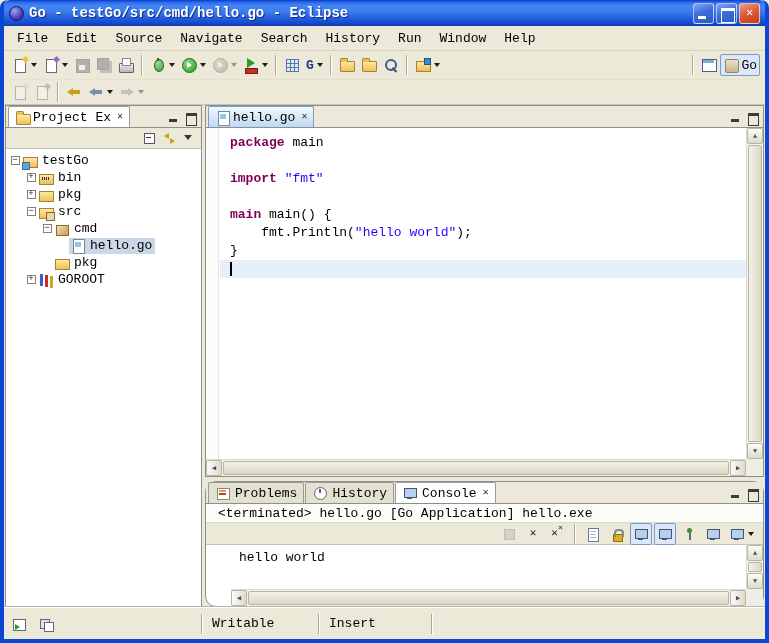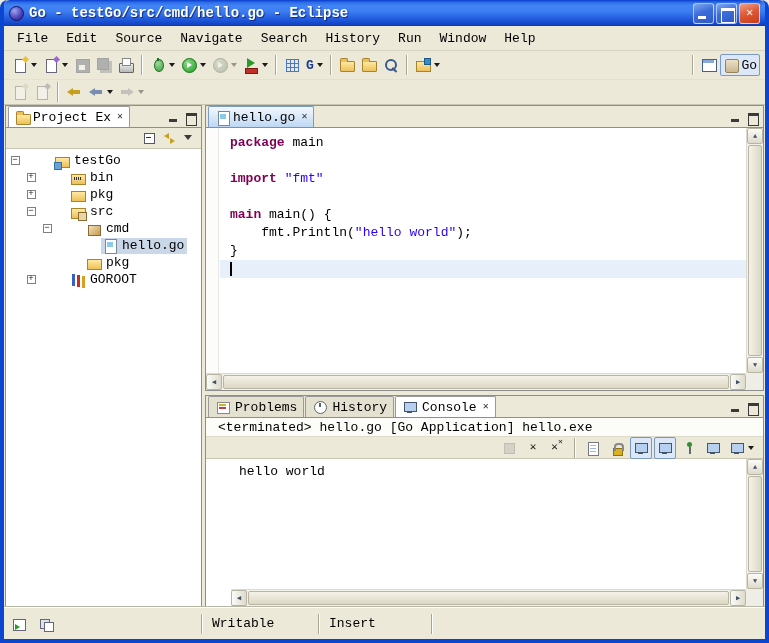--- a/index.html
+++ b/index.html
@@ -124,21 +124,21 @@
     border-top:3px solid transparent; border-bottom:3px solid transparent; border-left:5px solid #C8A020; }
   .i-vmenu::before { content:""; position:absolute; left:3px; top:5px; width:0; height:0;
     border-left:4px solid transparent; border-right:4px solid transparent; border-top:5px solid #3A3A3A; }
 
   .tree { flex:1; background:#fff; padding:3px 0 0 3px; overflow:hidden; }
   .trow { height:17px; display:flex; align-items:center; }
   .tind { flex:none; }
   .texp { width:12px; height:16px; flex:none; display:flex; align-items:center; justify-content:center; }
   .texp .box { width:9px; height:9px; border:1px solid #848078; background:#fff;
     display:flex; align-items:center; justify-content:center; font-size:9px; line-height:7px; color:#222; }
-  .tin { display:flex; align-items:center; gap:3px; padding:0 3px 0 1px;margin-left:32px; }
+  .tin { display:flex; align-items:center; gap:3px; padding:0 3px 0 1px; }
   .tin.sel { background:#C9D7E8; }
   .tic { width:17px; height:16px; position:relative; flex:none; }
   .tic.project::before { content:""; position:absolute; left:1px; top:4px; width:13px; height:9px;
     background:linear-gradient(180deg,#FFE9A0,#EDC05A); border:1px solid #A8842C; }
   .tic.project::after { content:""; position:absolute; left:0; top:9px; width:6px; height:6px; background:#6AA0D8; border:1px solid #3A70A8; }
   .tic.fold::before, .tic.foldbin::before, .tic.src::before { content:""; position:absolute; left:1px; top:4px;
     width:13px; height:9px; background:linear-gradient(180deg,#FFE9A0,#EDC05A); border:1px solid #A8842C; }
   .tic.foldbin::after { content:""; position:absolute; left:4px; top:7px; width:7px; height:3px;
     background:repeating-linear-gradient(90deg,#334 0 1px,transparent 1px 2px); }
   .tic.src::after { content:""; position:absolute; left:8px; top:8px; width:7px; height:7px;
@@ -170,21 +170,21 @@
     border-top:1px solid #DCDACE; display:flex; }
   .sbtn { flex:none; width:16px; height:16px; display:flex; align-items:center; justify-content:center;
     background:linear-gradient(180deg,#FBFBF8,#DEDBCC); border:1px solid #B9B5A4; border-radius:2px;
     font-size:7px; color:#44506A; }
   .hscroll .sbtn { background:linear-gradient(90deg,#FBFBF8,#DEDBCC); }
   .thumbv { flex:1; margin:1px 1px; background:linear-gradient(90deg,#F4F2E8,#DCD8C4); border:1px solid #B9B5A4; border-radius:2px; }
   .thumbh { flex:1; margin:1px 1px; background:linear-gradient(180deg,#F4F2E8,#DCD8C4); border:1px solid #B9B5A4; border-radius:2px; }
   .corner { position:absolute; right:0; bottom:0; width:17px; height:17px; background:#EFEEE6; }
 
   
-  .console-panel { height:212px; flex:none; }
+  .console-panel { height:126px; flex:none;border-radius:11px; }
   .chead { height:19px; flex:none; background:#FCFCF8; border-bottom:1px solid #DDDACB;
     display:flex; align-items:center; padding:0 12px; white-space:nowrap; overflow:hidden; }
   .ctoolbar { height:22px; flex:none; background:#ECE9D8; border-bottom:1px solid #C8C5B2;
     display:flex; align-items:center; justify-content:flex-end; gap:2px; padding:0 6px; }
   .cbody { flex:1; position:relative; background:#fff; min-height:0;margin-left:25px; }
   .cout { position:absolute; left:0; top:0; right:17px; bottom:17px; padding:5px 8px; white-space:pre; }
   .i-stop::before { content:""; position:absolute; left:3px; top:3px; width:9px; height:9px; background:#B9AFA8; border:1px solid #8A8078; }
   .xg { color:#222; font-weight:bold; font-size:11px; line-height:1; }
   .xg.small { font-size:8px; align-self:flex-start; margin-left:-2px; }
   .i-clear::before { content:""; position:absolute; left:3px; top:2px; width:9px; height:12px; background:#fff; border:1px solid #778; }

